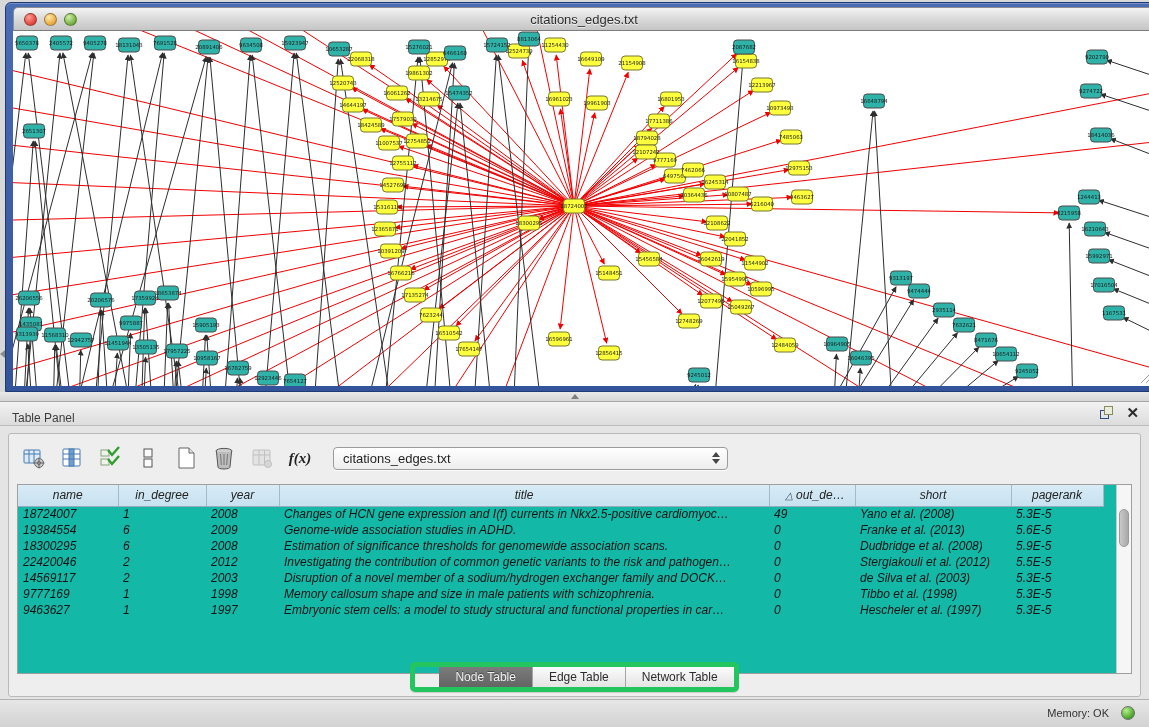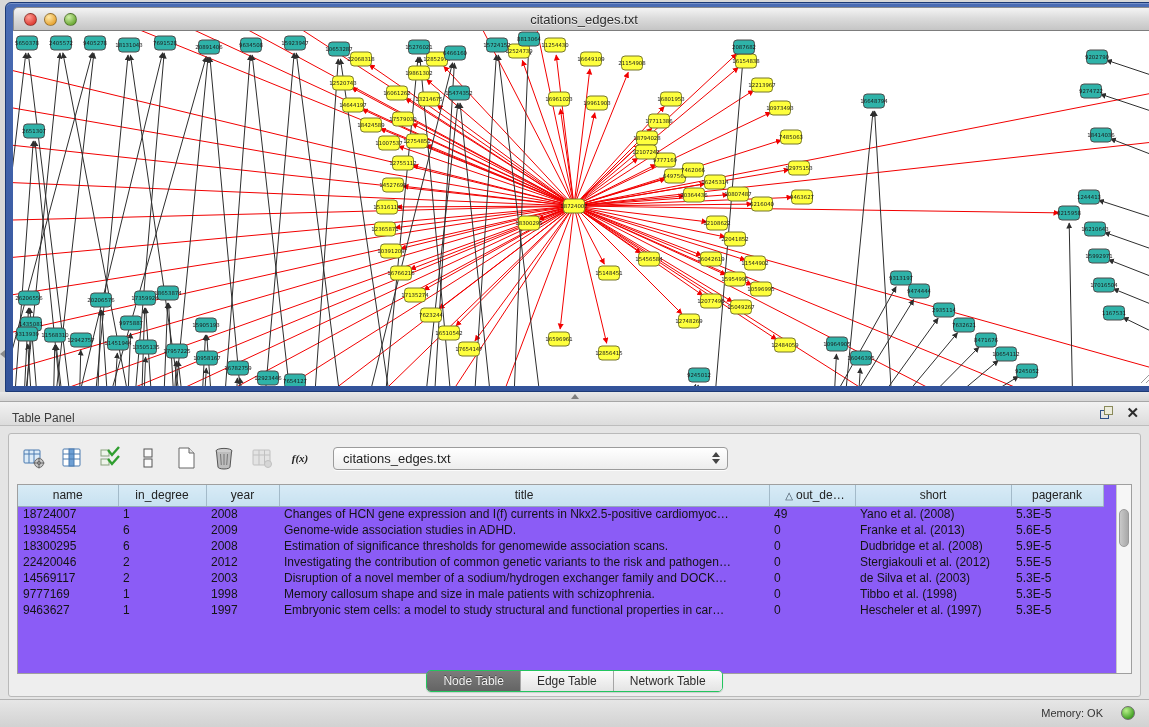--- a/index.html
+++ b/index.html
@@ -48,50 +48,50 @@
   .float-icon .sq1{ position:absolute; left:0; top:4px; width:9px; height:9px; border:1px solid #2d4f86; background:transparent; }
   .float-icon .sq2{ position:absolute; left:4px; top:0; width:9px; height:9px; border:1px solid #8a8a5a; background:#ececdc; }
   .close-x{ font-size:15px; font-weight:bold; color:#2b2b2b; line-height:14px; cursor:default; }
 
   .panel-content{ position:absolute; left:8px; right:8px; top:31px; bottom:2px;
     background:#eeeeee; border:1px solid #b9b9b9; border-radius:3px; }
 
   .toolbar{ position:absolute; left:12px; top:9px; height:30px; display:flex; align-items:center; gap:12px; }
   .tool{ width:26px; height:26px; display:flex; align-items:center; justify-content:center; border-radius:3px; }
   .tool svg{ display:block; }
-  .fx{ font-family:"Liberation Serif", serif; font-style:italic; font-weight:bold; font-size:11px; color:#222; }
+  .fx{ font-family:"Liberation Serif", serif; font-style:italic; font-weight:bold; font-size:15px; color:#222; }
   .combo{ position:relative; margin-left:8px; width:395px; height:23px; border:1px solid #9b9b9b; border-radius:4px;
     background:linear-gradient(180deg,#ffffff,#ededed); display:flex; align-items:center; padding:0 22px 0 9px;
     font-size:13px; color:#1f1f1f; box-shadow:0 1px 0 rgba(255,255,255,.8); }
   .combo .arrows{ position:absolute; right:7px; top:4px; display:flex; flex-direction:column; gap:2px; }
   .combo .up{ width:0;height:0;border-left:4px solid transparent;border-right:4px solid transparent;border-bottom:5px solid #444; }
   .combo .dn{ width:0;height:0;border-left:4px solid transparent;border-right:4px solid transparent;border-top:5px solid #444; }
 
-  .tablebox{ position:absolute; left:8px; right:8px; top:50px; height:190px; background:#8b5cf6; border:1px solid #9f9f9f; overflow:hidden; }
+  .tablebox{ position:absolute; left:8px; right:8px; top:50px; height:190px; background:#14b8a6; border:1px solid #9f9f9f; overflow:hidden;font-style:italic; }
   table.grid{ border-collapse:collapse; table-layout:fixed; width:1085px; font-size:12px; color:#141414; }
   table.grid th{ height:21px; background:linear-gradient(180deg,#d8ebf6,#c7e1f0); border-right:1px solid #a3bac9;
     border-bottom:1px solid #96abb9; font-weight:normal; font-size:12px; color:#222; text-align:center; overflow:hidden; white-space:nowrap; }
   table.grid th.sorted{ text-align:center; padding-left:6px; }
   table.grid td{ height:16px; padding:0 2px 0 5px; white-space:nowrap; overflow:hidden; }
   .sort-tri{ color:#3a4a5a; font-size:10px; margin-right:3px; }
   .vscroll{ position:absolute; right:0; top:0; bottom:0; width:15px; background:#f6f6f6; border-left:1px solid #c9c9c9; }
   .vthumb{ position:absolute; left:2px; top:24px; width:10px; height:38px; border-radius:6px;
     background:linear-gradient(90deg,#c9c9c9,#a8a8a8); border:1px solid #9a9a9a; }
 
   .tabsrow{ position:absolute; left:0; right:0; bottom:4px; display:flex; justify-content:center; }
-  .segmented{ display:flex; border:1px solid #22c55e; border-radius:5px; overflow:hidden; box-shadow:0 1px 1px rgba(0,0,0,.15); }
+  .segmented{ display:flex; border:5px solid #22c55e; border-radius:5px; overflow:hidden; box-shadow:0 1px 1px rgba(0,0,0,.15);padding-left:24px; }
   .seg{ padding:3px 16px; font-size:12px; color:#2c2c2c; background:linear-gradient(180deg,#fbfbfb,#e4e4e4);
     border-right:1px solid #a5a5a5; cursor:default; }
   .seg:last-child{ border-right:none; }
   .seg.active{ background:linear-gradient(180deg,#7c7c7c,#646464); color:#f0f0f0; text-shadow:0 -1px 0 rgba(0,0,0,.4); }
 
   
   .statusbar{ position:absolute; left:0; top:699px; width:1149px; height:28px;
     background:linear-gradient(180deg,#e6e6e6,#d2d2d2); border-top:1px solid #b2b2b2; }
-  .memory{ position:absolute; right:14px; top:6px; display:flex; align-items:center; gap:18px; }
+  .memory{ position:absolute; right:14px; top:6px; display:flex; align-items:center; gap:12px; }
   .memory .label{ font-size:11px; color:#333; }
   .memory .dot{ width:14px; height:14px; border-radius:50%; border:1px solid #6f6f6f;
     background:radial-gradient(circle at 35% 30%, #b8f08a, #3f9e22 75%); }
 </style>
 </head>
 <body>
 
 <div class="stage">
 
   <div class="graph-window">

